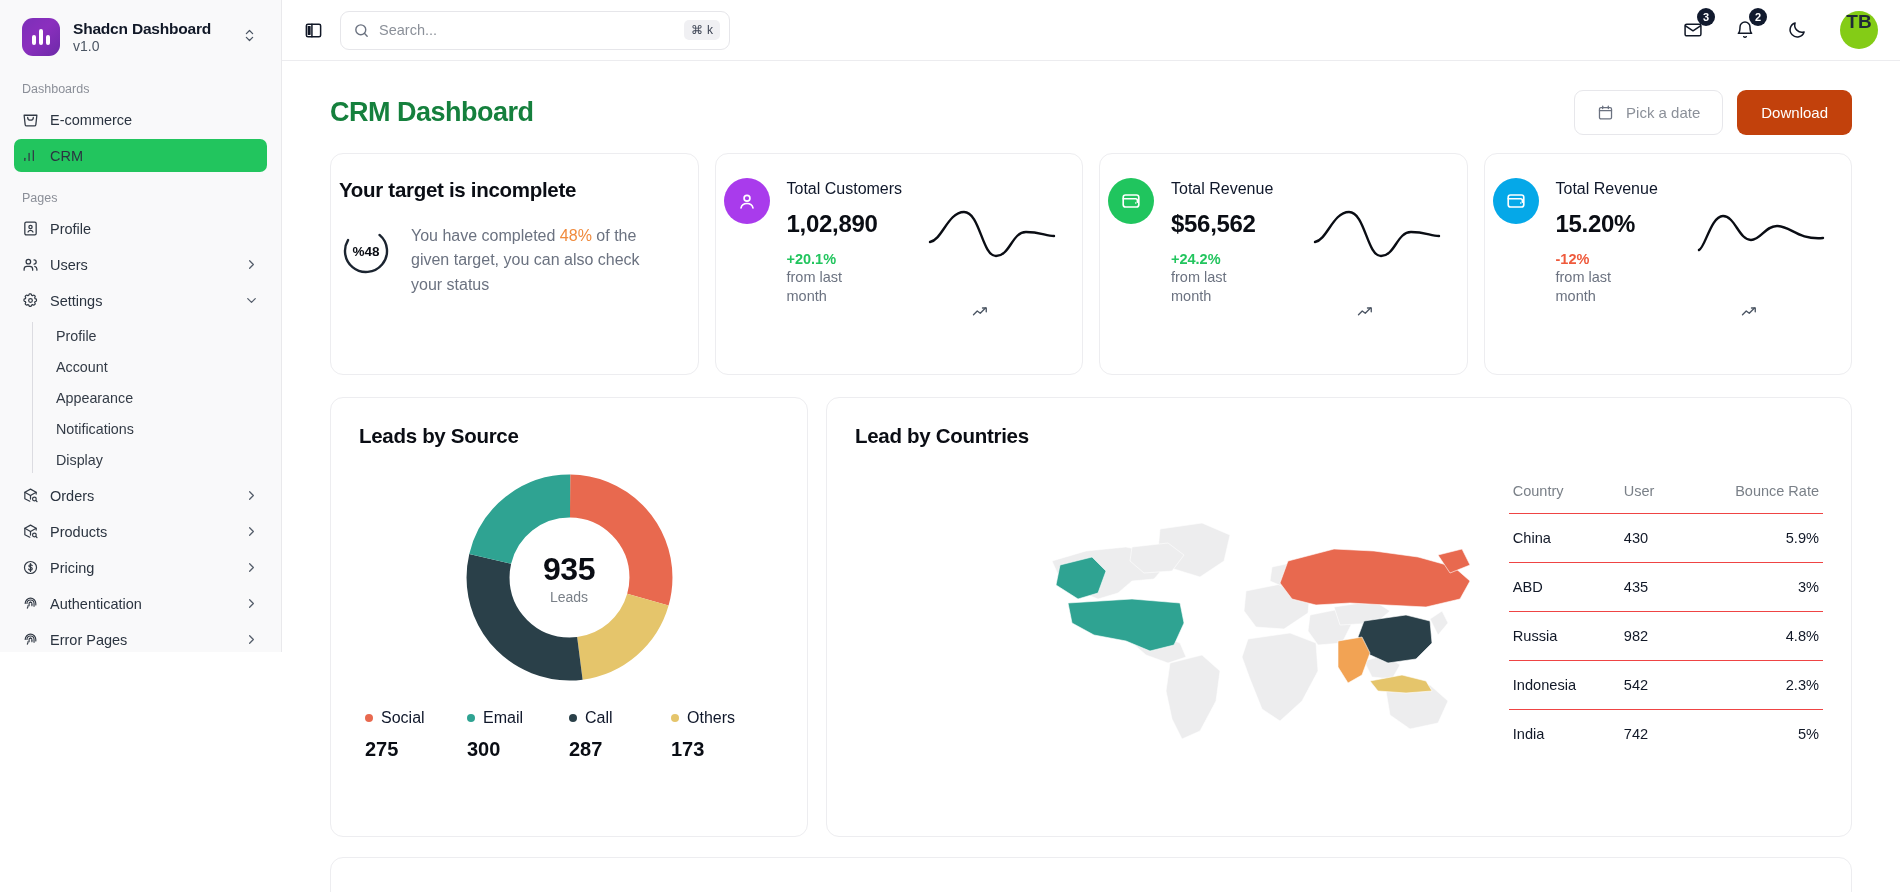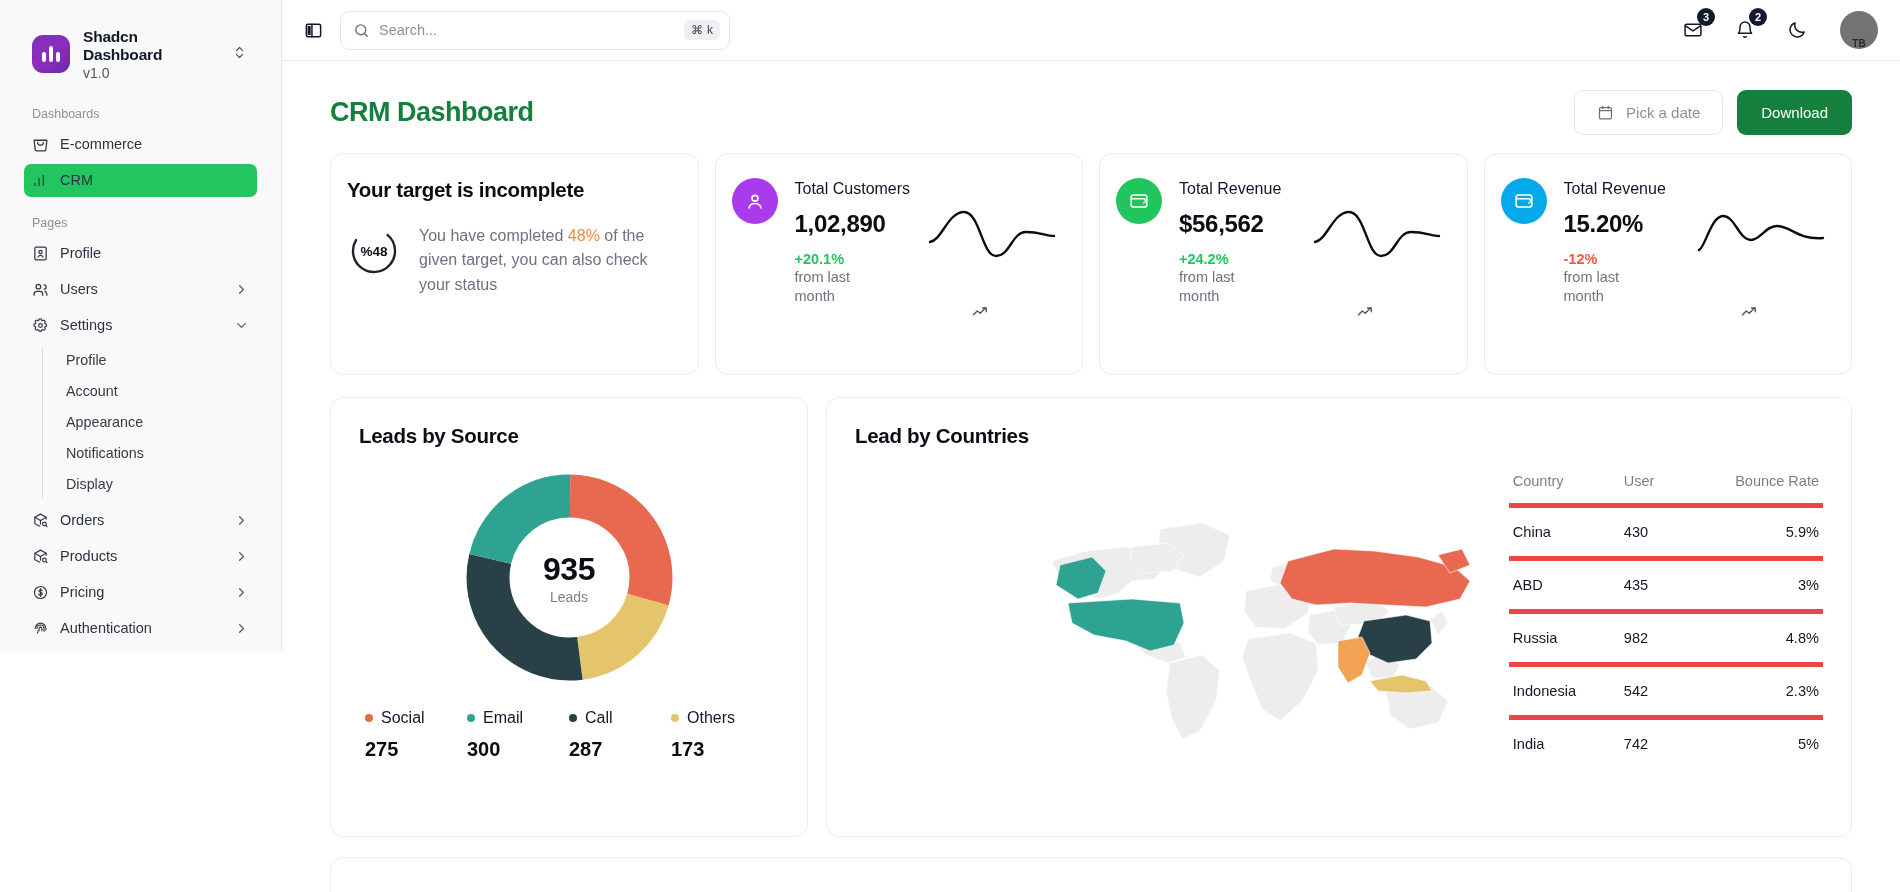--- a/index.html
+++ b/index.html
@@ -10,21 +10,21 @@
     background: #ffffff;
     color: #0f172a;
   }
   .app { display: flex; width: 1900px; height: 892px; }
 
   
   .sidebar {
     width: 282px; height: 652px; flex: 0 0 282px;
     background: #f9f9fa;
     border-right: 1px solid #e9e9ec;
-    padding: 14px;
+    padding: 4px;
     overflow: hidden;
   }
   .brand { display: flex; align-items: center; gap: 13px; padding: 14px 16px 10px 18px; }
   .brand-logo {
     width: 38px; height: 38px; border-radius: 11px;
     background: linear-gradient(135deg,#7c2fb8 0%, #8b2fbe 45%, #6d2aa8 100%);
     display: flex; align-items: flex-end; justify-content: center;
     gap: 3px; padding-bottom: 11px; flex: 0 0 38px;
   }
   .brand-logo i { display: block; width: 4px; background: #fff; border-radius: 2px; }
@@ -90,46 +90,46 @@
   .topbar-right { margin-left: auto; display: flex; align-items: center; gap: 26px; }
   .icon-btn { position: relative; width: 26px; height: 26px; display: flex; align-items: center; justify-content: center; color: #111827; cursor: pointer; }
   .badge {
     position: absolute; top: -9px; right: -9px;
     min-width: 18px; height: 18px; border-radius: 9px;
     background: #111a2e; color: #fff; font-size: 11px;
     display: flex; align-items: center; justify-content: center; padding: 0 5px; font-weight: 600;
   }
   .avatar {
     width: 38px; height: 38px; border-radius: 50%;
-    background: #737373; color: #1f2937; font-size: 10px; font-weight: 600;
-    display: flex; align-items: flex-end; justify-content: center; cursor: pointer; margin-left: 4px;
+    background: #84cc16; color: #1f2937; font-size: 19px; font-weight: 600;
+    display: flex; align-items: flex-start; justify-content: center; cursor: pointer; margin-left: 4px;
   }
 
   .content { flex: 1; overflow: hidden; padding: 24px 48px 0 48px; }
   .page-head { display: flex; align-items: center; height: 54px; margin-bottom: 14px; }
   .page-title { font-size: 27px; font-weight: 700; color: #15803d; letter-spacing: -0.5px; }
   .page-actions { margin-left: auto; display: flex; gap: 14px; align-items: center; }
   .btn-outline {
     height: 45px; border: 1px solid #e7e7eb; border-radius: 9px; background: #fff;
     display: flex; align-items: center; gap: 12px; padding: 0 22px;
     font-size: 15px; color: #8b9099; cursor: pointer;
   }
   .btn-dark {
-    height: 45px; border-radius: 9px; background: #15803d; color: #fff;
+    height: 45px; border-radius: 9px; background: #c2410c; color: #fff;
     display: flex; align-items: center; padding: 0 24px; font-size: 15px;
     font-weight: 500; cursor: pointer; border: 0;
     font-family: "Liberation Sans", sans-serif;
   }
 
   
   .kpi-row { display: flex; gap: 16px; margin-bottom: 22px; }
   .card {
     background: #fff; border: 1px solid #ededf0; border-radius: 13px;
   }
-  .kpi-card { flex: 1 1 0; height: 222px; padding: 24px 16px; position: relative; }
+  .kpi-card { flex: 1 1 0; height: 222px; padding: 24px 8px; position: relative; }
 
   .target-title { font-size: 20.5px; font-weight: 700; color: #0a0d14; letter-spacing: -0.3px; }
   .target-body { display: flex; align-items: flex-start; gap: 18px; margin-top: 22px; }
   .gauge { width: 54px; height: 54px; flex: 0 0 54px; position: relative; }
   .gauge-label {
     position: absolute; inset: 0; display: flex; align-items: center; justify-content: center;
     font-size: 13.5px; font-weight: 700; color: #0a0d14;
   }
   .target-text { font-size: 16px; line-height: 1.52; color: #6b7280; max-width: 240px; }
   .target-text .pct { color: #f08a3c; font-weight: 500; }
@@ -171,21 +171,21 @@
 
   .countries-body { display: flex; flex: 1; margin-top: 6px; align-items: center; }
   .map-area { flex: 0 0 470px; height: 330px; display: flex; align-items: center; justify-content: center;}
   .tbl-area { flex: 1 1 0; padding-left: 10px; }
   table { width: 100%; border-collapse: collapse; }
   th {
     font-size: 14.5px; font-weight: 400; color: #7a8088; text-align: left;
     padding: 0 4px 14px 4px;
   }
   th.r, td.r { text-align: right; }
-  tbody tr { border-top: 5px solid #ef4444; margin-top: 40px; }
+  tbody tr { border-top: 1px solid #ef4444; margin-top: 40px; }
   td { font-size: 14.6px; color: #111827; padding: 16px 4px; }
 
   .bottom-card { margin-top: 20px; height: 60px; border: 1px solid #ededf0; border-radius: 13px; background:#fff; }
 </style>
 </head>
 <body>
 
 <div class="app">
 
   <aside class="sidebar">

